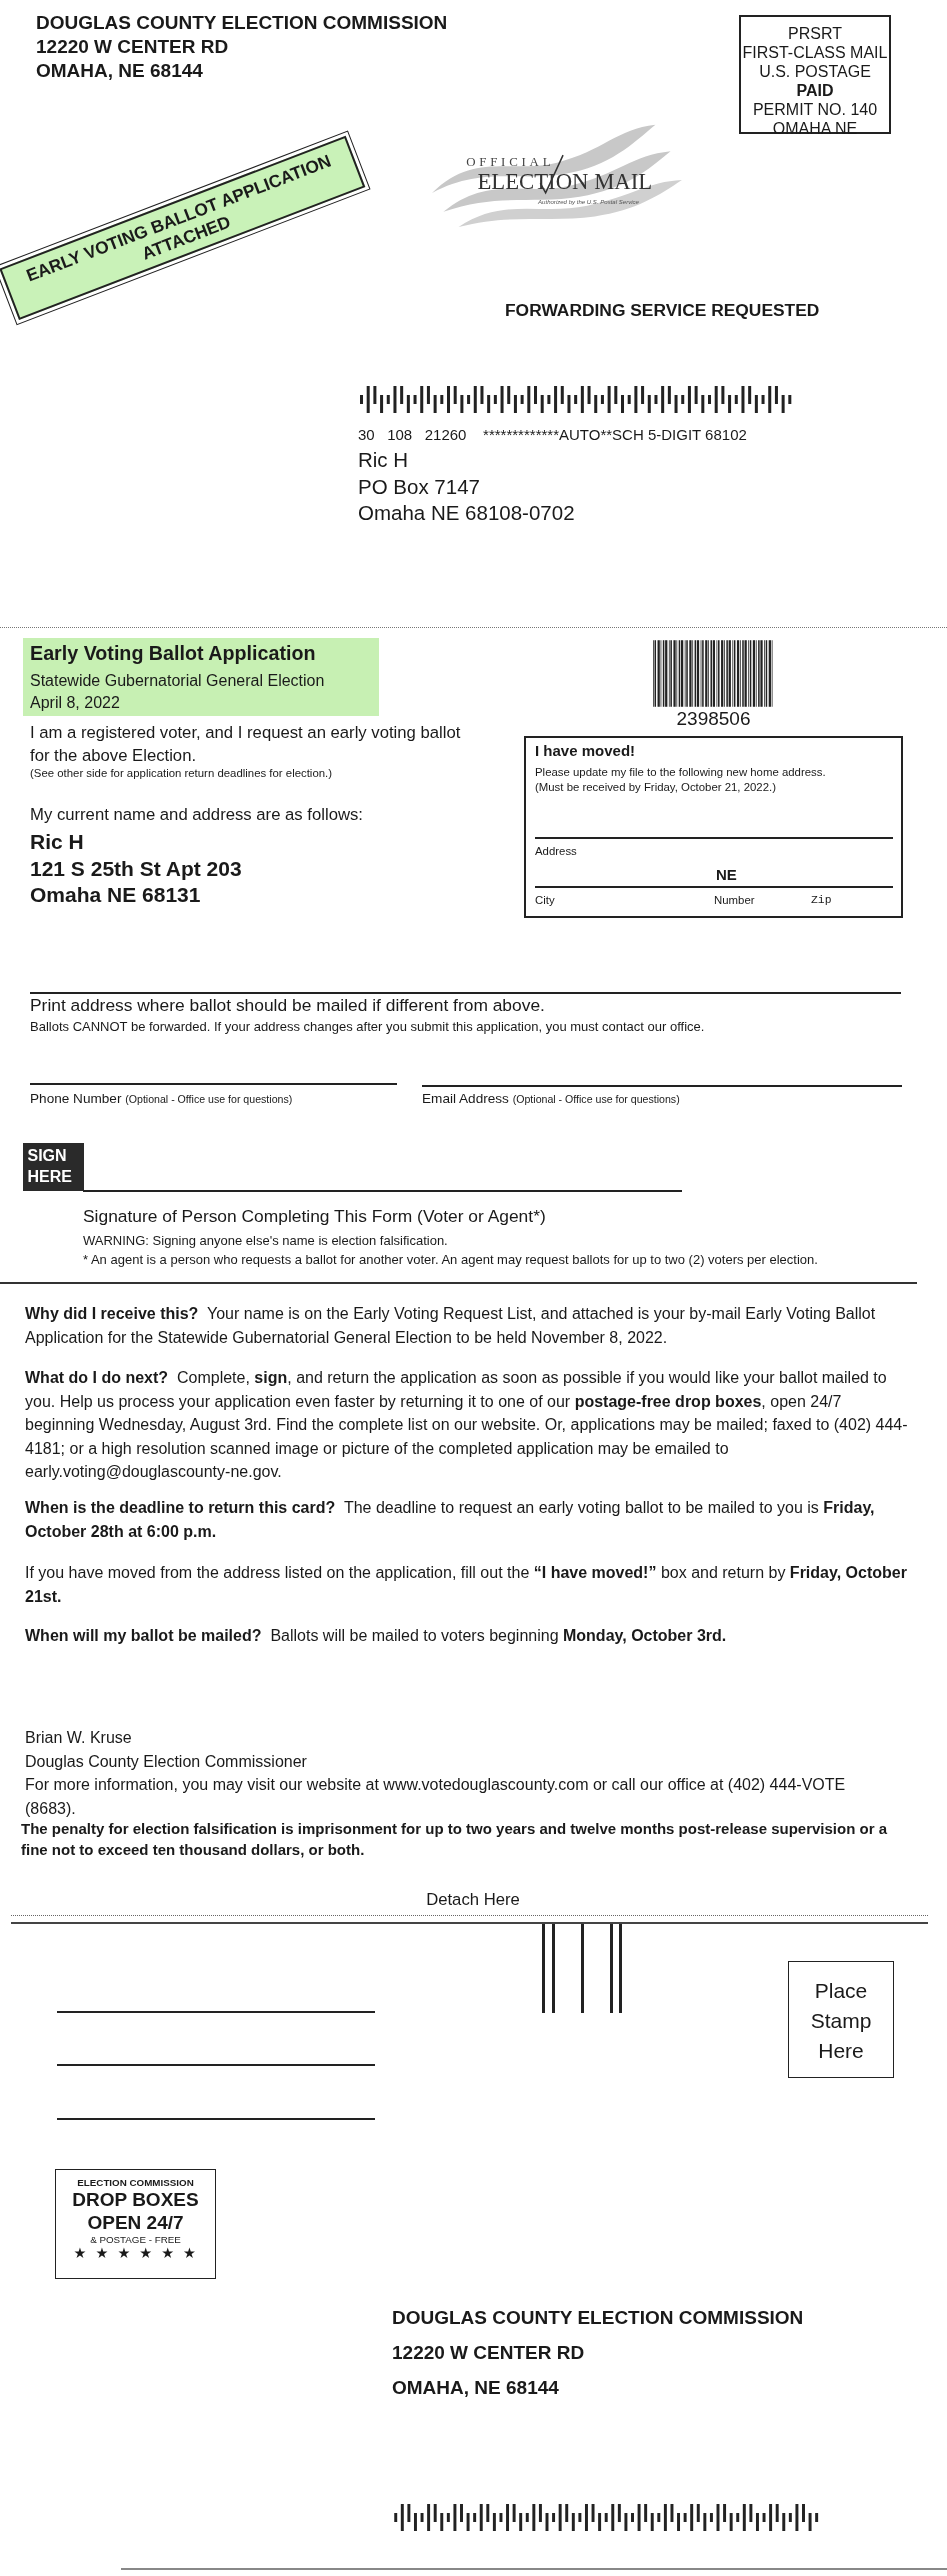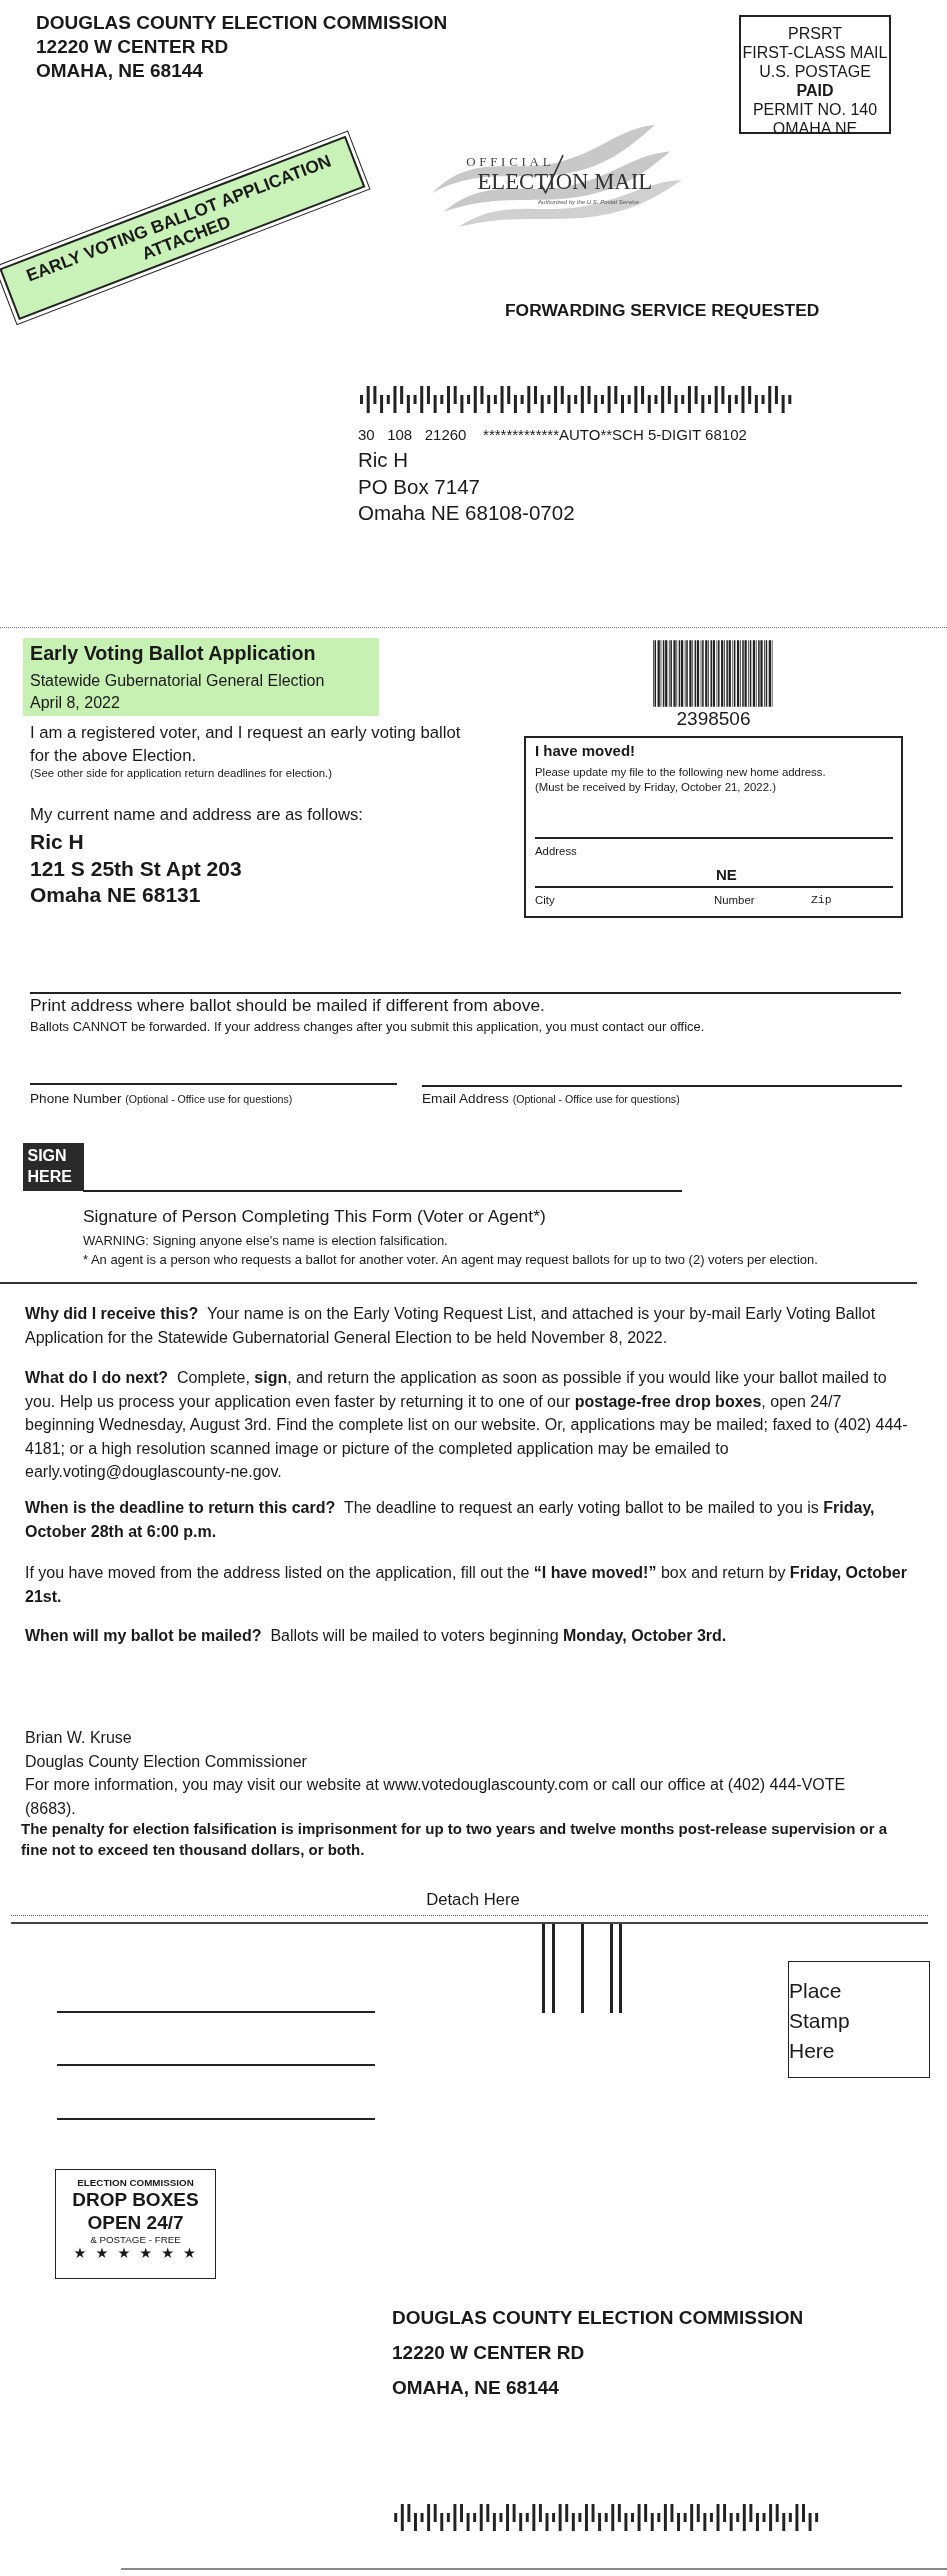--- a/index.html
+++ b/index.html
@@ -72,22 +72,22 @@
   #p6 { top:1741px;margin-top:32px; }
   #sig-name { top:1726px; }
   #penalty { left:21px; top:1818px; width:886px; font-size:15px; font-weight:bold; line-height:21px; }
   #detach-lbl { left:386px; top:1890px; width:174px; text-align:center; font-size:16.7px; }
   #detach-line { left:11.4px; top:1915px; width:917px; height:1.5px; border-top:1.5px dotted #666; }
   #card-top { left:11.4px; top:1922px; width:917px; height:2.3px; background:#444; }
 
   
   .wline { height:2.3px; background:#222; left:57px; width:318px; }
   .vbar { width:3px; background:#222; top:1924px; height:89px; }
-  #stamp-box { left:788px; top:1961px; width:142px; height:117px; border:1.5px solid #222; box-sizing:border-box;
-               text-align:left; font-size:21px; line-height:30px; padding-top:13.6px; }
+  #stamp-box { left:788px; top:1961px; width:106px; height:117px; border:1.5px solid #222; box-sizing:border-box;
+               text-align:center; font-size:21px; line-height:30px; padding-top:13.6px; }
   #drop-box { left:55px; top:2169px; width:161px; height:110px; border:1.5px solid #222; box-sizing:border-box; text-align:center; }
   #drop-box .l1 { font-size:9.8px; font-weight:bold; margin-top:6.8px; }
   #drop-box .l2 { font-size:19px; font-weight:bold; line-height:23px; }
   #drop-box .l3 { font-size:9.8px; font-weight:normal; }
   #drop-box .stars { font-size:14.4px; letter-spacing:9px; margin-left:7.6px; }
 
   #ret-addr-2 { left:392px; top:2300px; font-size:19px; font-weight:bold; line-height:35px; }
   #imb-2 { left:392px; top:2504px; width:432px; height:27px; }
   #bottom-edge { left:121px; top:2568px; width:826px; height:1.5px; background:#888; }
 </style>

